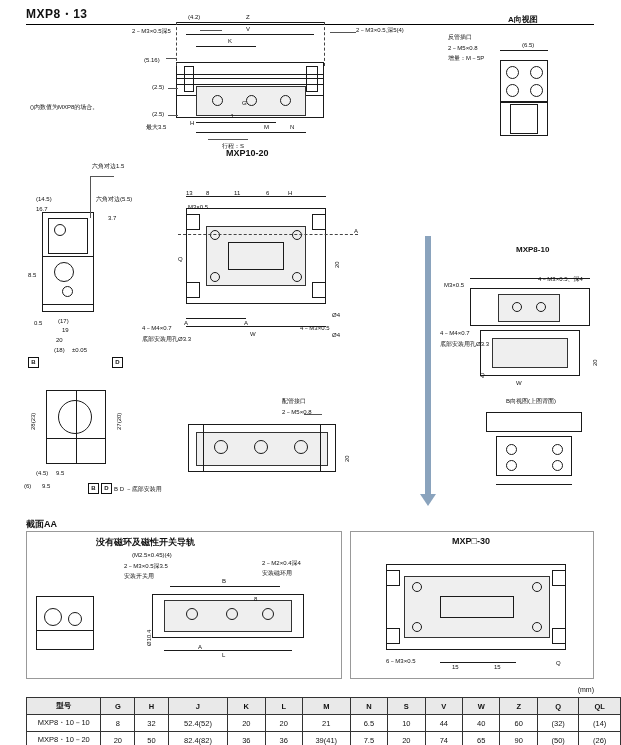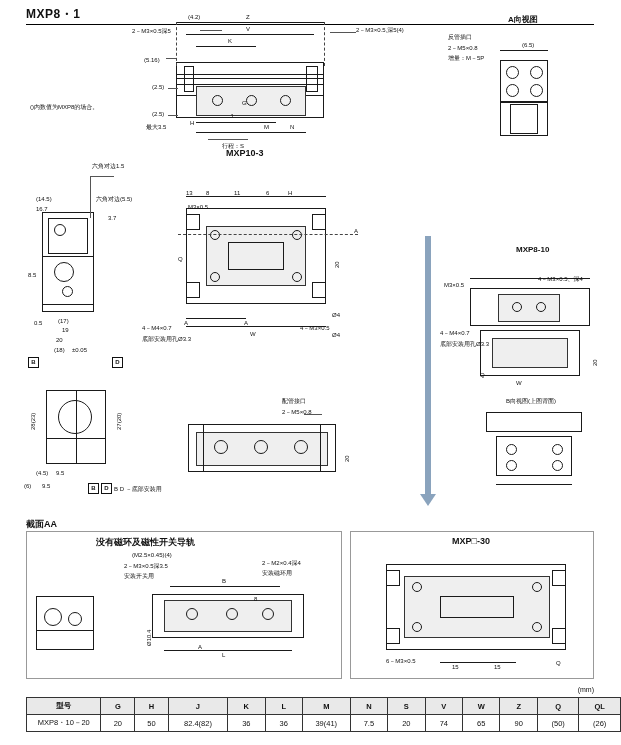--- a/index.html
+++ b/index.html
@@ -59,21 +59,21 @@
   table.spec td.name{width:70px;text-align:center;}
   .unit{position:absolute;right:27px;top:686px;font-size:7px;}
 
   .tagbox{position:absolute;border:1px solid #111;box-sizing:border-box;font-size:6px;text-align:center;line-height:9px;font-weight:bold;}
 </style>
 </head>
 <body>
 
 <div class="page">
 
-  <div class="title">MXP8・1</div>
+  <div class="title">MXP8・13</div>
   <div class="title-rule"></div>
 
   <div class="lbl s6" style="left:30px;top:104px;">()内数值为MXP8的场合。</div>
 
   <div>
 
     <div class="box" style="left:176px;top:62px;width:148px;height:34px;"></div>
     <div class="box" style="left:176px;top:84px;width:148px;height:34px;"></div>
     <div class="fill" style="left:196px;top:86px;width:110px;height:30px;"></div>
     <div class="box" style="left:184px;top:66px;width:10px;height:26px;"></div>
@@ -171,21 +171,21 @@
     <div class="lbl s6" style="left:56px;top:470px;">9.5</div>
     <div class="lbl s6" style="left:24px;top:483px;">(6)</div>
     <div class="lbl s6" style="left:42px;top:483px;">9.5</div>
 
     <div class="tagbox" style="left:88px;top:483px;width:11px;height:11px;">B</div>
     <div class="tagbox" style="left:101px;top:483px;width:11px;height:11px;">D</div>
     <div class="lbl s6" style="left:114px;top:486px;">B  D －底部安装用</div>
   </div>
 
   <div>
-    <div class="sec-title" style="left:226px;top:148px;">MXP10-3</div>
+    <div class="sec-title" style="left:226px;top:148px;">MXP10-20</div>
 
     <div class="box" style="left:186px;top:208px;width:140px;height:96px;"></div>
     <div class="fill" style="left:206px;top:226px;width:100px;height:60px;"></div>
     <div class="box" style="left:228px;top:242px;width:56px;height:28px;"></div>
     <div class="circ" style="left:210px;top:230px;width:10px;height:10px;"></div>
     <div class="circ" style="left:292px;top:230px;width:10px;height:10px;"></div>
     <div class="circ" style="left:210px;top:272px;width:10px;height:10px;"></div>
     <div class="circ" style="left:292px;top:272px;width:10px;height:10px;"></div>
     <div class="box" style="left:186px;top:214px;width:14px;height:16px;"></div>
     <div class="box" style="left:312px;top:214px;width:14px;height:16px;"></div>
@@ -332,20 +332,36 @@
         <th style="width:38px">S</th>
         <th style="width:38px">V</th>
         <th style="width:38px">W</th>
         <th style="width:38px">Z</th>
         <th style="width:42px">Q</th>
         <th style="width:42px">QL</th>
       </tr>
     </thead>
     <tbody>
       <tr>
+        <td class="name">MXP8・10－10</td>
+        <td>8</td>
+        <td>32</td>
+        <td>52.4(52)</td>
+        <td>20</td>
+        <td>20</td>
+        <td>21</td>
+        <td>6.5</td>
+        <td>10</td>
+        <td>44</td>
+        <td>40</td>
+        <td>60</td>
+        <td>(32)</td>
+        <td>(14)</td>
+      </tr>
+      <tr>
         <td class="name">MXP8・10－20</td>
         <td>20</td>
         <td>50</td>
         <td>82.4(82)</td>
         <td>36</td>
         <td>36</td>
         <td>39(41)</td>
         <td>7.5</td>
         <td>20</td>
         <td>74</td>

